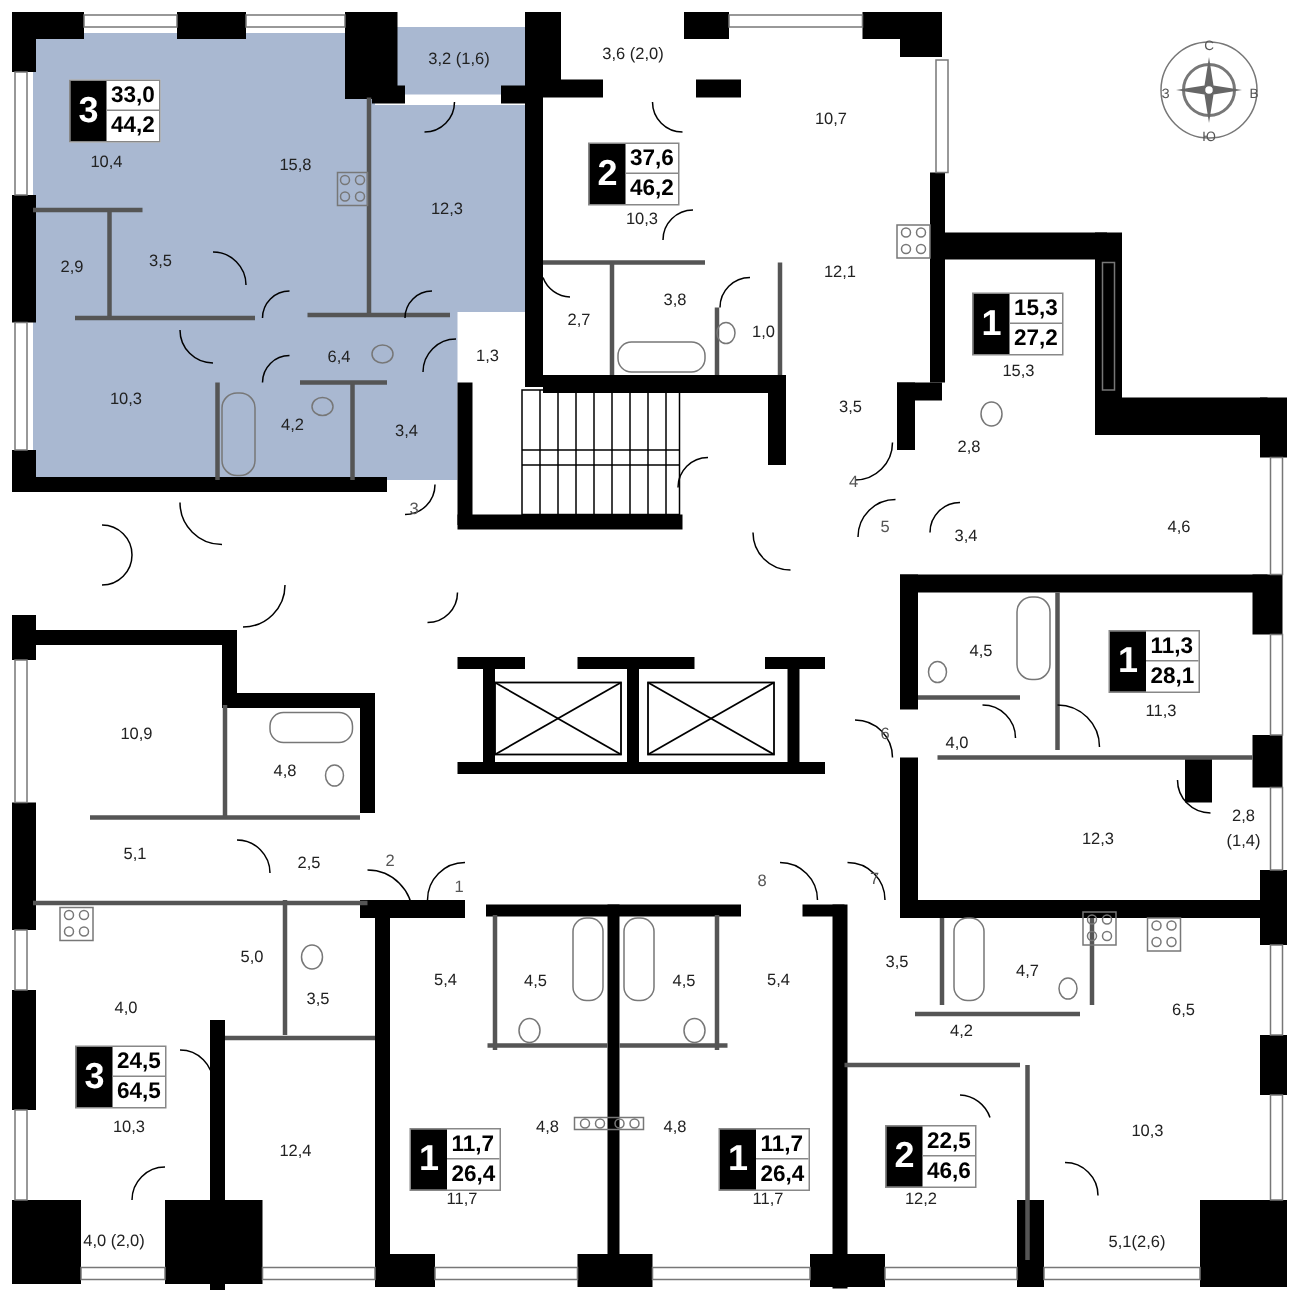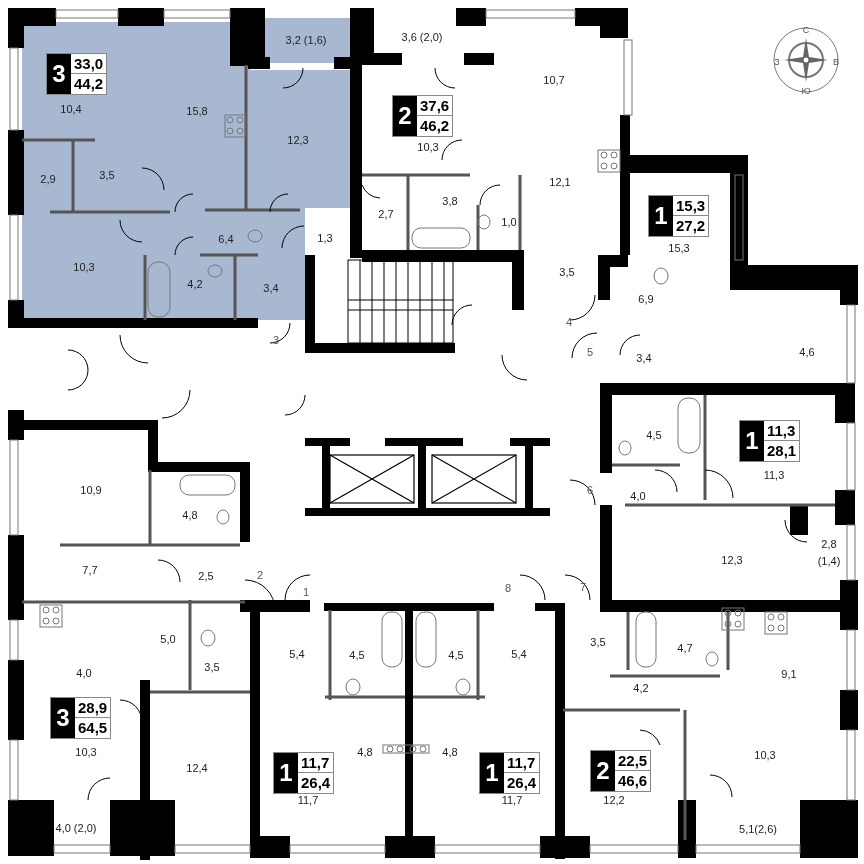--- a/index.html
+++ b/index.html
@@ -306,21 +306,21 @@
 <div class="badge" style="left:739px;top:420px">
   <div class="rooms">1</div>
   <div class="vals">
       <span>11,3</span>
       <span>28,1</span>
     </div>
 </div>
 <div class="badge" style="left:50px;top:697px">
   <div class="rooms">3</div>
   <div class="vals">
-      <span>28,9</span>
+      <span>24,5</span>
       <span>64,5</span>
     </div>
 </div>
 <div class="badge" style="left:273px;top:752px">
   <div class="rooms">1</div>
   <div class="vals">
       <span>11,7</span>
       <span>26,4</span>
     </div>
 </div>
@@ -354,33 +354,33 @@
 <span class="lbl" style="left:422px;top:37px">3,6 (2,0)</span>
 <span class="lbl" style="left:428px;top:147px">10,3</span>
 <span class="lbl" style="left:554px;top:80px">10,7</span>
 <span class="lbl" style="left:560px;top:182px">12,1</span>
 <span class="lbl" style="left:386px;top:214px">2,7</span>
 <span class="lbl" style="left:450px;top:201px">3,8</span>
 <span class="lbl" style="left:509px;top:222px">1,0</span>
 <span class="lbl" style="left:567px;top:272px">3,5</span>
 
 <span class="lbl" style="left:679px;top:248px">15,3</span>
-<span class="lbl" style="left:646px;top:299px">6,9</span>
+<span class="lbl" style="left:646px;top:299px">2,8</span>
 <span class="lbl" style="left:644px;top:358px">3,4</span>
-<span class="lbl" style="left:807px;top:352px">4,6</span>
+<span class="lbl" style="left:786px;top:352px">4,6</span>
 
 <span class="lbl" style="left:654px;top:435px">4,5</span>
 <span class="lbl" style="left:774px;top:475px">11,3</span>
 <span class="lbl" style="left:638px;top:496px">4,0</span>
 <span class="lbl" style="left:732px;top:560px">12,3</span>
 <span class="lbl" style="left:829px;top:553px;white-space:normal;width:34px;text-align:center;line-height:17px">2,8 (1,4)</span>
 
 <span class="lbl" style="left:91px;top:490px">10,9</span>
 <span class="lbl" style="left:190px;top:515px">4,8</span>
-<span class="lbl" style="left:90px;top:570px">7,7</span>
+<span class="lbl" style="left:90px;top:570px">5,1</span>
 <span class="lbl" style="left:206px;top:576px">2,5</span>
 <span class="lbl" style="left:84px;top:673px">4,0</span>
 <span class="lbl" style="left:168px;top:639px">5,0</span>
 <span class="lbl" style="left:212px;top:667px">3,5</span>
 <span class="lbl" style="left:86px;top:752px">10,3</span>
 <span class="lbl" style="left:197px;top:768px">12,4</span>
 <span class="lbl" style="left:76px;top:828px">4,0 (2,0)</span>
 
 <span class="lbl" style="left:297px;top:654px">5,4</span>
 <span class="lbl" style="left:357px;top:655px">4,5</span>
@@ -388,21 +388,21 @@
 <span class="lbl" style="left:308px;top:800px">11,7</span>
 
 <span class="lbl" style="left:456px;top:655px">4,5</span>
 <span class="lbl" style="left:519px;top:654px">5,4</span>
 <span class="lbl" style="left:450px;top:752px">4,8</span>
 <span class="lbl" style="left:512px;top:800px">11,7</span>
 
 <span class="lbl" style="left:598px;top:642px">3,5</span>
 <span class="lbl" style="left:685px;top:648px">4,7</span>
 <span class="lbl" style="left:641px;top:688px">4,2</span>
-<span class="lbl" style="left:789px;top:674px">9,1</span>
+<span class="lbl" style="left:789px;top:674px">6,5</span>
 <span class="lbl" style="left:765px;top:755px">10,3</span>
 <span class="lbl" style="left:614px;top:800px">12,2</span>
 <span class="lbl" style="left:758px;top:829px">5,1(2,6)</span>
 
 <span class="door" style="left:306px;top:592px">1</span>
 <span class="door" style="left:260px;top:575px">2</span>
 <span class="door" style="left:276px;top:340px">3</span>
 <span class="door" style="left:569px;top:322px">4</span>
 <span class="door" style="left:590px;top:352px">5</span>
 <span class="door" style="left:590px;top:490px">6</span>

